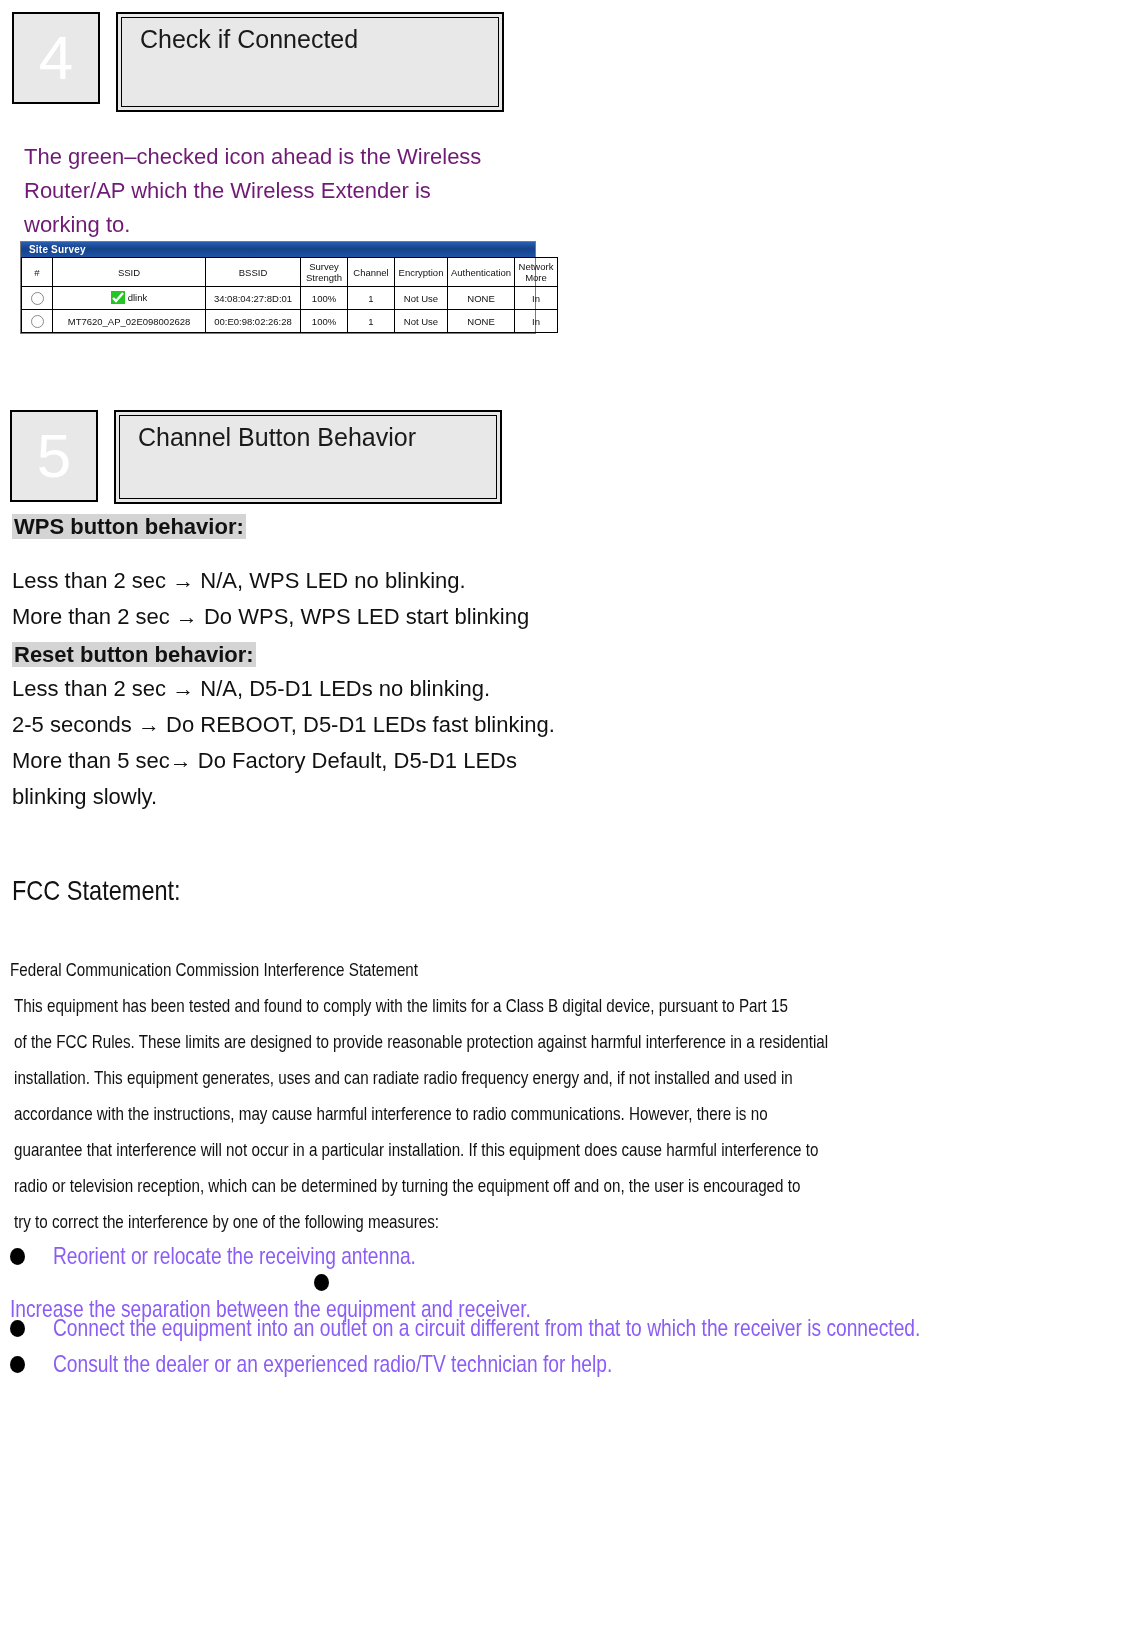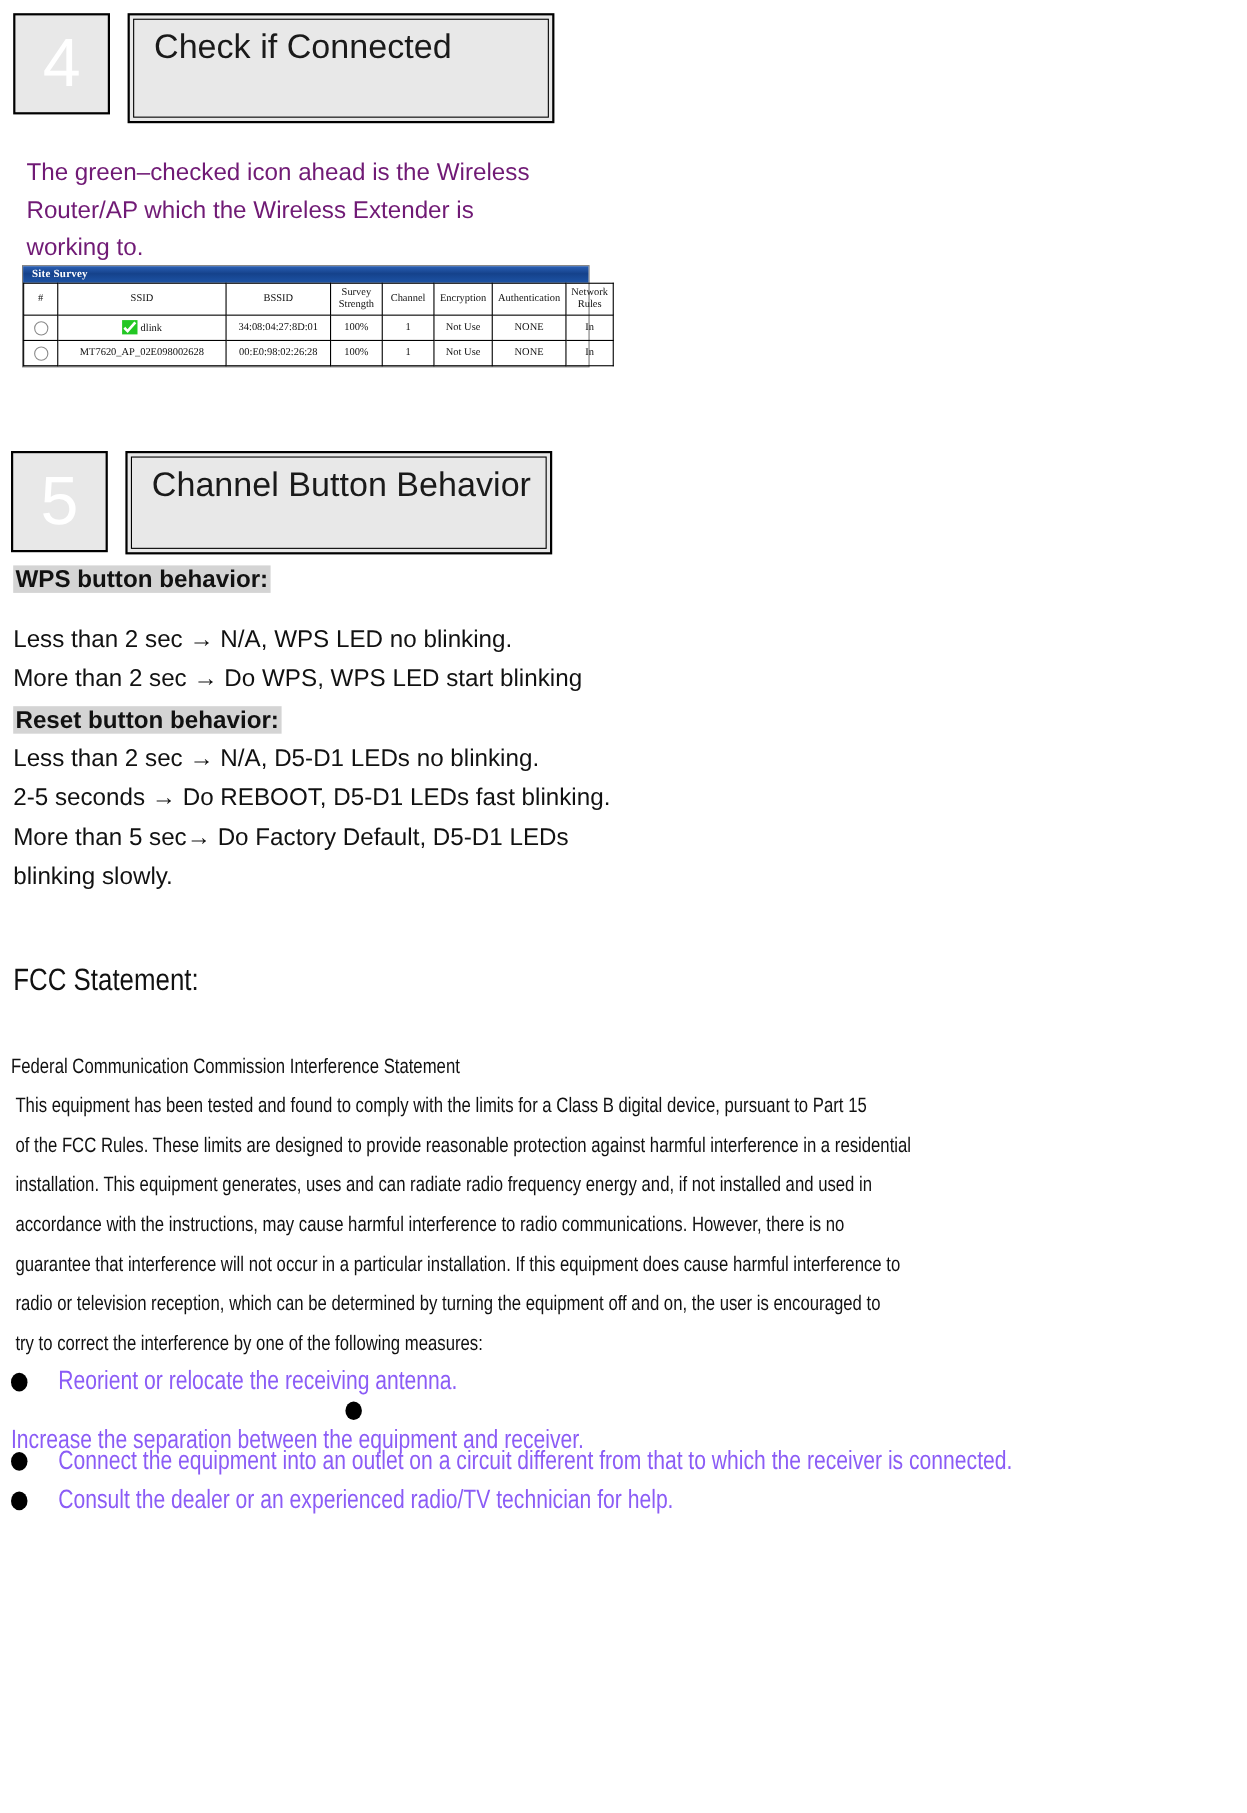--- a/index.html
+++ b/index.html
@@ -48,21 +48,21 @@
     box-sizing: border-box;
   }
   .step-title-inner {
     border: 1px solid #000000;
     background: #e8e8e8;
     box-sizing: border-box;
     height: 100%;
     padding: 8px 0 0 18px;
   }
   .step-title-inner .txt {
-    font-size: 31px;
+    font-size: 25px;
     line-height: 1.1;
     color: #1a1a1a;
   }
 
   #step4-header { left: 12px; top: 12px; }
   #step4-header .step-title-outer { width: 388px; height: 100px; }
   #step5-header { left: 10px; top: 410px; }
   #step5-header .step-title-outer { width: 388px; height: 94px; }
 
   
@@ -77,21 +77,21 @@
   }
 
   
   #site-survey {
     position: absolute;
     left: 20px;
     top: 241px;
     width: 516px;
     border: 1px solid #7b7b7b;
     background: #ffffff;
-    font-family: Liberation Serif, serif;
+    font-family: Liberation Sans, sans-serif;
     box-sizing: border-box;
   }
   #site-survey .ss-titlebar {
     background: linear-gradient(to bottom, #2a5fb4 0%, #15428b 45%, #1d53a5 100%);
     color: #ffffff;
     font-size: 10px;
     font-weight: bold;
     padding: 2px 0 2px 8px;
     letter-spacing: 0.2px;
     height: 15px;
@@ -235,21 +235,21 @@
         <th class="col-bssid">BSSID</th>
         <th class="col-sig">
           <span>Survey</span><br>
           <span>Strength</span>
         </th>
         <th class="col-chan">Channel</th>
         <th class="col-enc">Encryption</th>
         <th class="col-auth">Authentication</th>
         <th class="col-net">
           <span>Network</span><br>
-          <span>Rules</span>
+          <span>More</span>
         </th>
       </tr>
     </thead>
     <tbody>
       <tr>
         <td class="col-hash">
           <span class="radio-dot"></span>
         </td>
         <td class="col-ssid ssid-cell">
           <span class="green-check">

